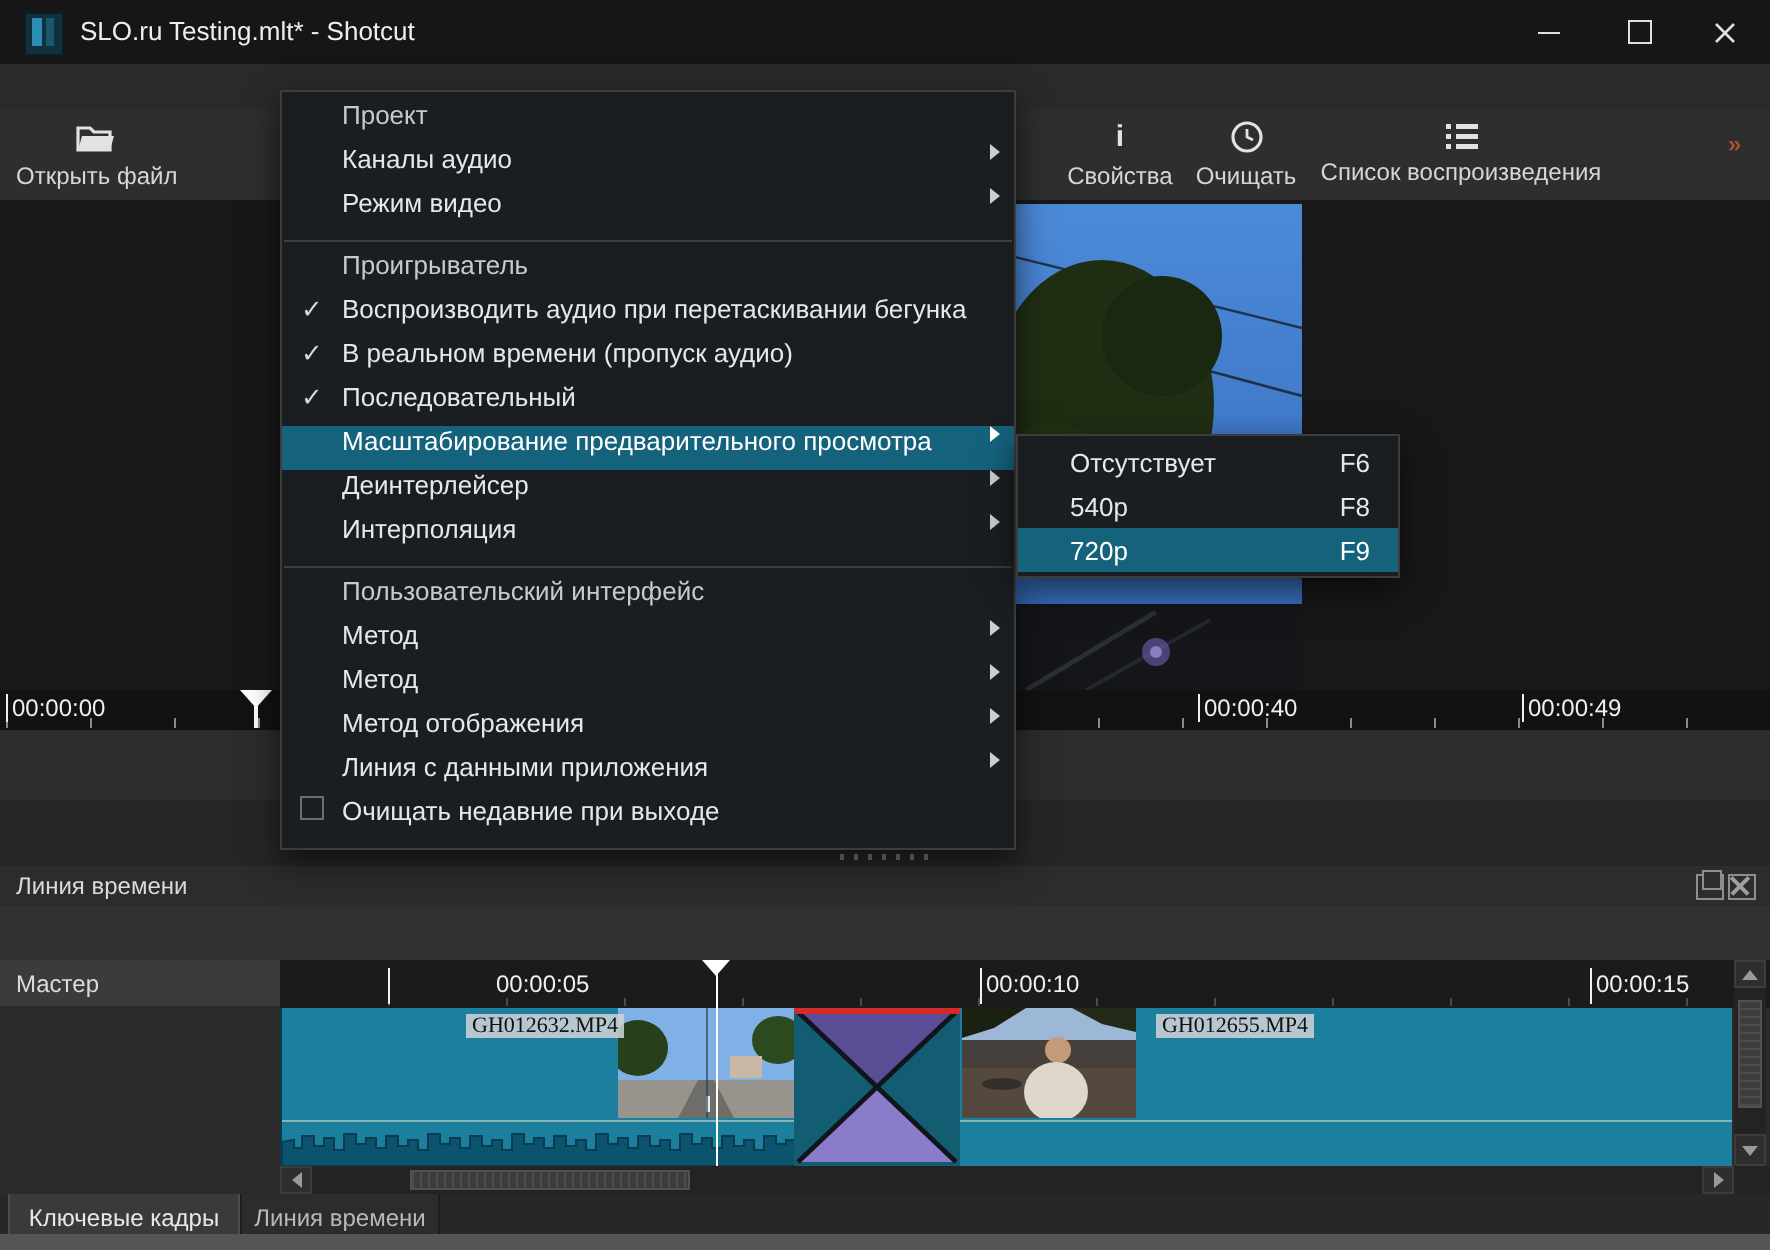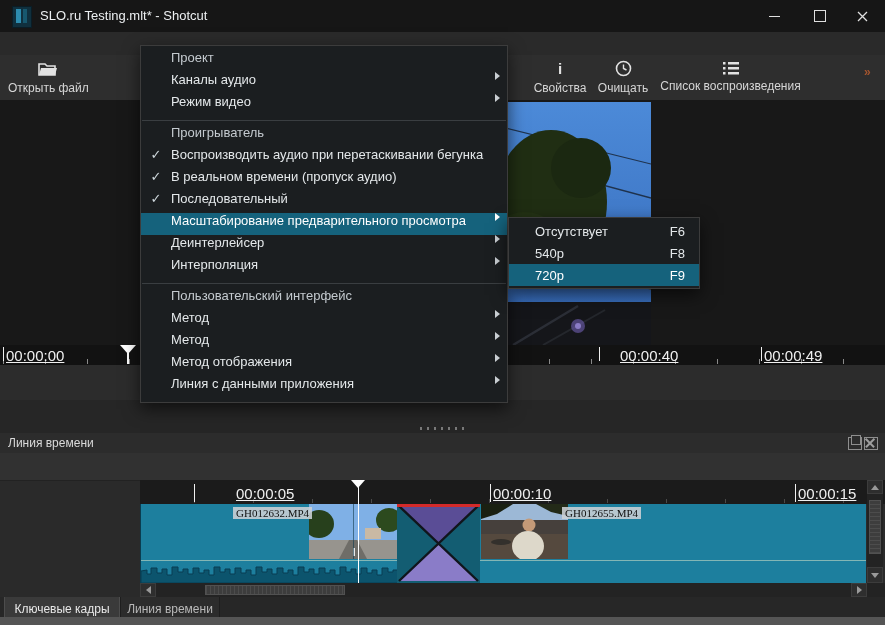--- a/index.html
+++ b/index.html
@@ -27,21 +27,21 @@
   .toolbar{left:0;top:55px;width:885px;height:45px;background:#2e2e2e;border-bottom:1px solid #232323;}
   .tblabel{font-size:12px;color:#d6d6d6;white-space:nowrap;}
   .ticon{color:#e2e2e2;}
   .chevrons{font-size:12px;color:#a4552f;font-weight:bold;letter-spacing:-2px;}
   
   .playerbg{left:0;top:100px;width:885px;height:245px;background:#181818;}
   .video{left:233px;top:102px;width:418px;height:243px;}
   .pruler{left:0;top:345px;width:885px;height:20px;background:#121212;}
   .pruler .ticks{position:absolute;left:0;bottom:1px;width:100%;height:5px;
       background:repeating-linear-gradient(90deg,#8a8a8a 3px,#8a8a8a 4px,transparent 4px,transparent 45px);}
-  .rlabel{position:absolute;top:2px;font-size:15px;color:#f0f0f0;white-space:nowrap;text-decoration:underline;}
+  .rlabel{position:absolute;top:2px;font-size:12px;color:#f0f0f0;white-space:nowrap;}
   .rtick{position:absolute;top:2px;width:1px;height:14px;background:#f0f0f0;}
   .pv-ph-tri{left:120px;top:345px;width:0;height:0;border-left:8px solid transparent;
       border-right:8px solid transparent;border-top:9px solid #fff;}
   .pv-ph-stem{left:127px;top:353px;width:2px;height:11px;background:#fff;}
   .transport{left:0;top:365px;width:885px;height:35px;background:#2c2c2c;}
   
   .ptabrow{left:0;top:400px;width:885px;height:33px;background:#262626;border-bottom:1px solid #1d1d1d;}
   .splitdots{left:420px;top:427px;width:44px;height:3px;
       background:repeating-linear-gradient(90deg,#7a7a7a 0 2px,transparent 2px 7px);}
   
@@ -220,21 +220,21 @@
       <circle cx="345" cy="224" r="7" fill="#6a5aa8" opacity=".65"></circle>
       <circle cx="345" cy="224" r="3" fill="#9a8ad8" opacity=".8"></circle>
     </svg>
   </div>
 
   <div class="abs pruler">
     <div class="ticks"></div>
     <span class="rtick" style="left:3px;"></span>
     <span class="rlabel" style="left:6px;">00:00:00</span>
     <span class="rtick" style="left:599px;"></span>
-    <span class="rlabel" style="left:620px;text-align:right;">00:00:40</span>
+    <span class="rlabel" style="left:602px;text-align:right;">00:00:40</span>
     <span class="rtick" style="left:761px;"></span>
     <span class="rlabel" style="left:764px;">00:00:49</span>
   </div>
   <div class="abs pv-ph-tri"></div>
   <div class="abs pv-ph-stem"></div>
 
   <div class="abs transport">
     
     
     
@@ -272,24 +272,25 @@
     
     
     
     
     
     
     
     
   </div>
 
+  <div class="abs masterbox">Мастер</div>
   <div class="abs tlruler">
     <div class="ticks"></div>
     <span class="rtick" style="left:54px;top:4px;height:18px;"></span>
-    <span class="rlabel" style="left:57px;top:5px;padding-left:39px;">00:00:05</span>
+    <span class="rlabel" style="left:69px;top:5px;padding-left:39px;">00:00:05</span>
     <span class="rtick" style="left:350px;top:4px;height:18px;"></span>
     <span class="rlabel" style="left:353px;top:5px;">00:00:10</span>
     <span class="rtick" style="left:655px;top:4px;height:18px;"></span>
     <span class="rlabel" style="left:658px;top:5px;">00:00:15</span>
   </div>
   <div class="abs lane"></div>
 
   <div class="clip" style="left:140px;width:257px;border-left:1px solid #0a3c50;box-sizing:border-box;">
     <div style="position:absolute;left:168px;top:0;">
       <svg width="88" height="55" viewBox="0 0 88 55">
@@ -328,21 +329,21 @@
         <rect width="87" height="55" fill="#9cb8d6"></rect>
         <rect y="16" width="87" height="16" fill="#46403c"></rect>
         <rect y="30" width="87" height="25" fill="#55493e"></rect>
         <polygon points="0,0 32,0 16,10 0,15" fill="#1a2012"></polygon>
         <polygon points="55,0 87,0 87,12 70,8" fill="#232a18"></polygon>
         <circle cx="48" cy="21" r="6.5" fill="#c49a78"></circle>
         <ellipse cx="47" cy="42" rx="16" ry="15" fill="#ddd8ca"></ellipse>
         <ellipse cx="20" cy="38" rx="10" ry="3" fill="#33302c"></ellipse>
         </svg>
     </div>
-    <span class="cliplabel" style="left:82px;">GH012655.MP4</span>
+    <span class="cliplabel" style="left:98px;">GH012655.MP4</span>
     <div class="avdivider" style="top:56px;"></div>
   </div>
 
   <div class="abs tl-ph-line"></div>
   <div class="abs tl-ph-tri"></div>
 
   <div class="abs hscroll">
     <div class="sbtn" style="left:0;top:0;width:16px;height:14px;">
       <span class="tri-l"></span>
       </div>
@@ -430,20 +431,26 @@
       </div>
     <div class="mrow">
       <span class="mcheck"></span>
         <span class="mlabel">Метод отображения</span>
       <span class="marrow"></span>
       </div>
     <div class="mrow">
       <span class="mcheck"></span>
         <span class="mlabel">Линия с данными приложения</span>
       <span class="marrow"></span>
+      </div>
+    <div class="mrow">
+      <span class="mcheck">
+          <span class="cbox"></span>
+        </span>
+      <span class="mlabel">Очищать недавние при выходе</span>
       </div>
   </div>
 
   <div class="abs popup submenu">
     <div class="smrow">
       <span class="smark"></span>
       <span class="smlabel">Отсутствует</span>
       <span class="smkey">F6</span>
       </div>
     <div class="smrow">

